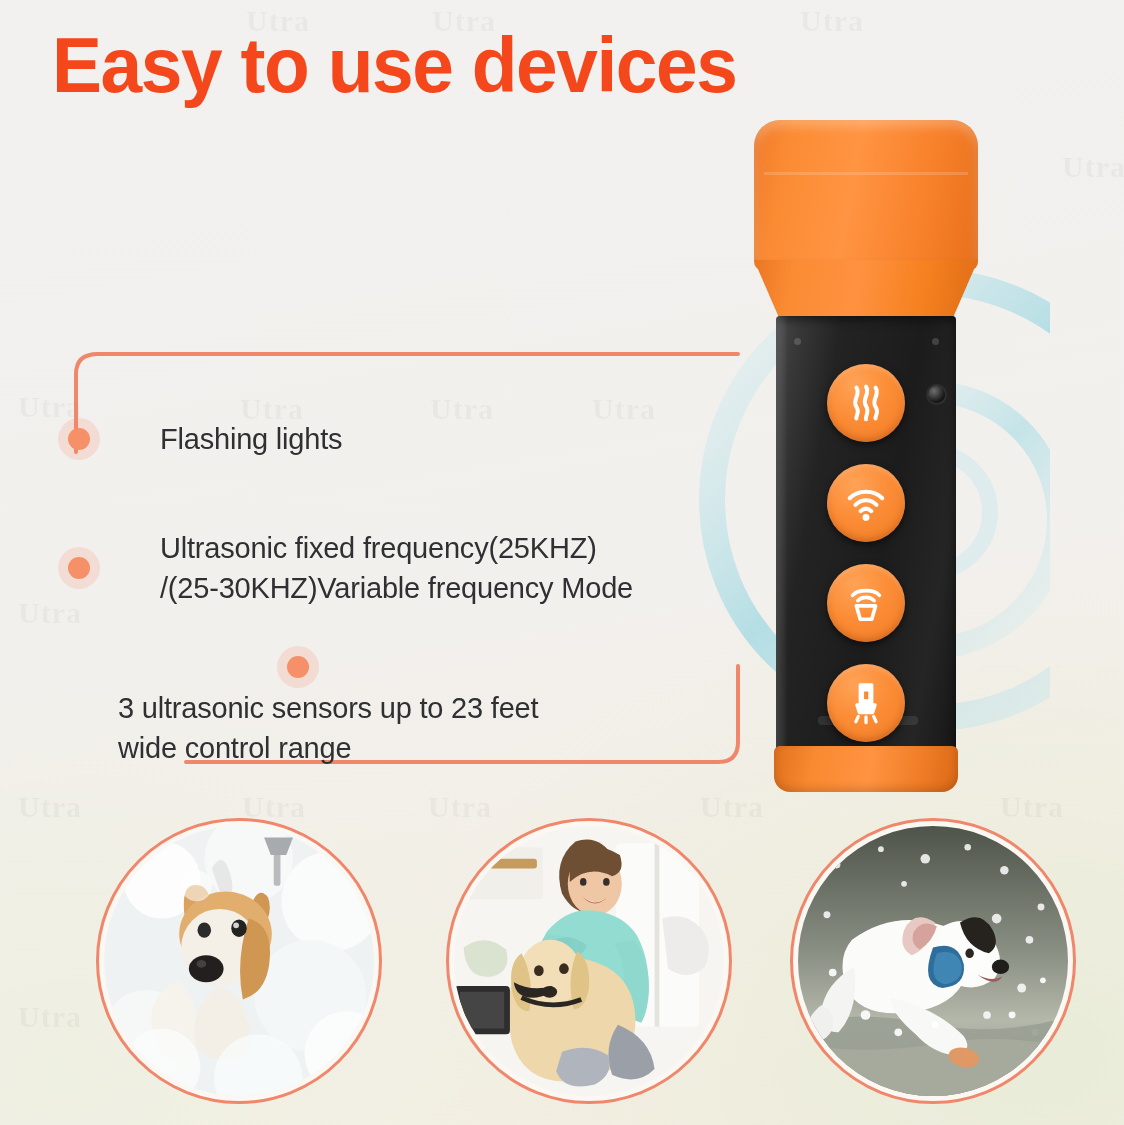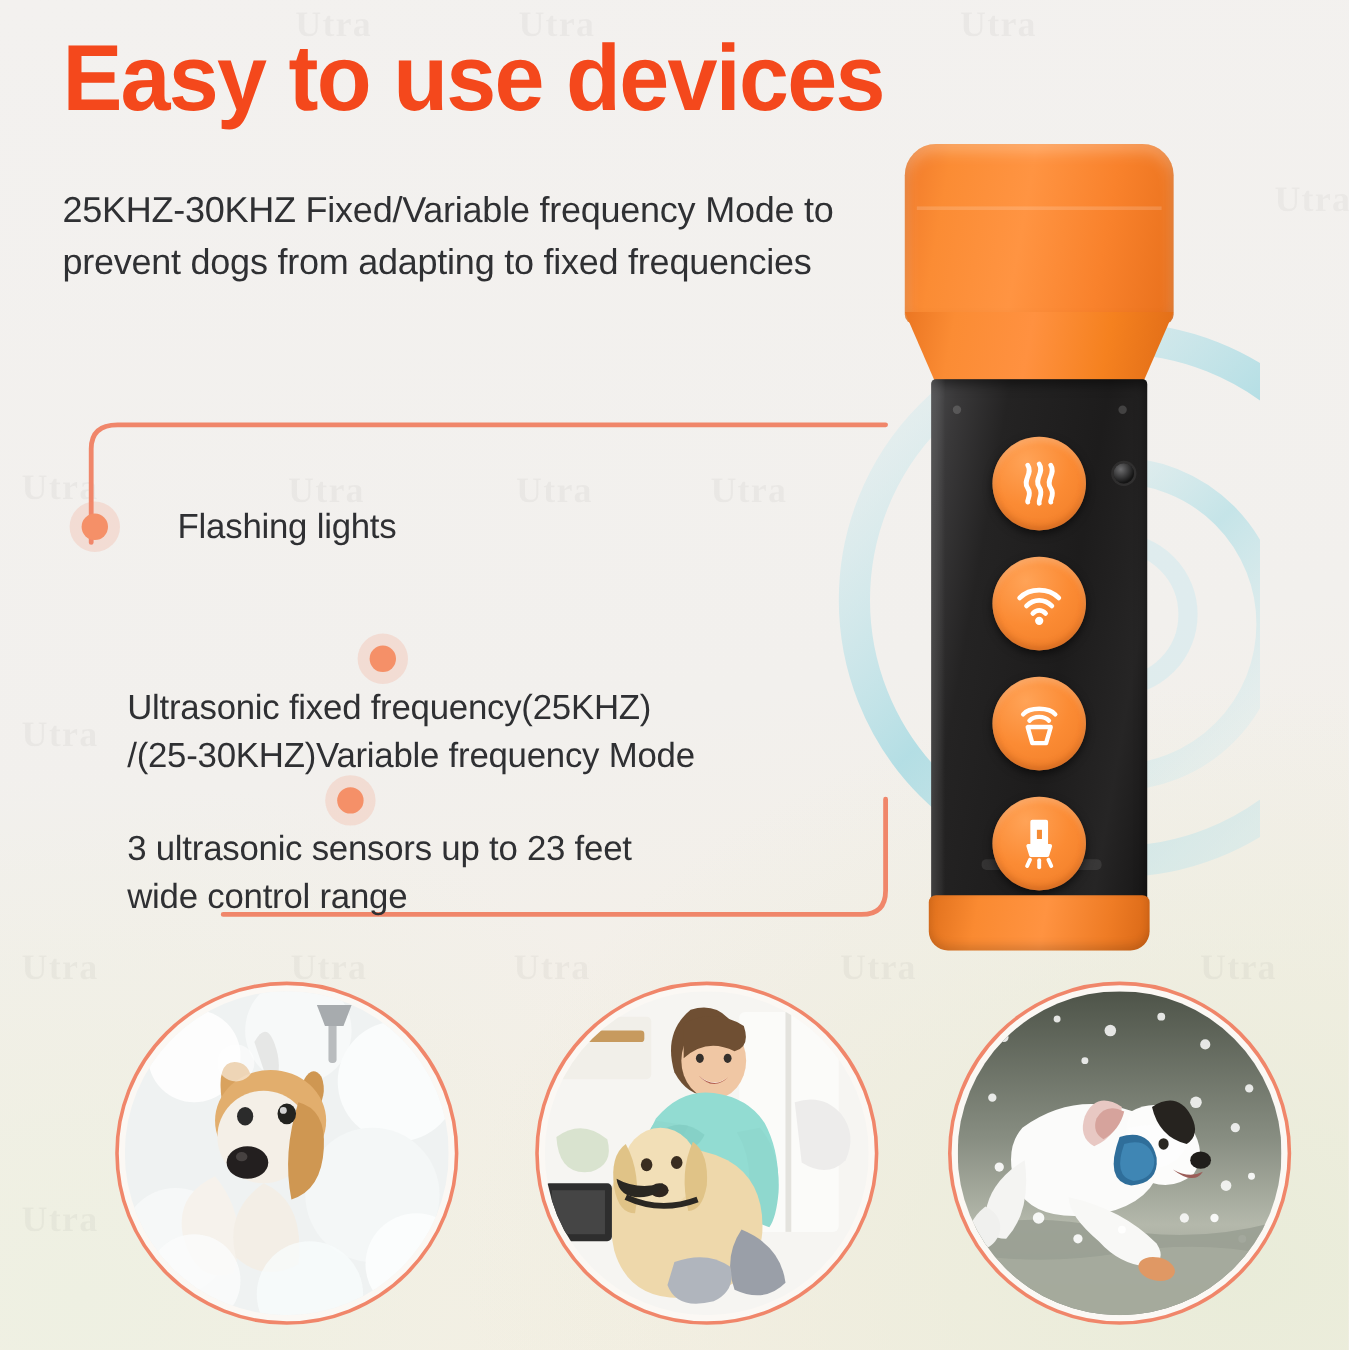--- a/index.html
+++ b/index.html
@@ -48,21 +48,21 @@
   
   .bullet-row{position:absolute;display:flex;align-items:center;}
   .dot-wrap{
     width:42px;height:42px;border-radius:50%;
     background:rgba(244,140,110,.20);
     display:flex;align-items:center;justify-content:center;
     flex:0 0 42px;
   }
   .dot{width:22px;height:22px;border-radius:50%;background:#f59068;}
   .bullet-text{
-    margin-left:48px;font-size:29px;line-height:1.38;color:#2f3033;
+    margin-left:60px;font-size:29px;line-height:1.38;color:#2f3033;
     letter-spacing:-.2px;white-space:pre-line;
   }
 
   
   #rings{position:absolute;left:630px;top:230px;width:420px;height:560px;}
 
   
   #device{position:absolute;left:748px;top:120px;width:236px;height:680px;}
   #dev-head{
     position:absolute;left:6px;top:0;width:224px;height:150px;
@@ -146,21 +146,20 @@
   <div class="wm" style="left:816px;top:596px;">Utra</div>
   <div class="wm" style="left:18px;top:790px;">Utra</div>
   <div class="wm" style="left:242px;top:790px;">Utra</div>
   <div class="wm" style="left:428px;top:790px;">Utra</div>
   <div class="wm" style="left:700px;top:790px;">Utra</div>
   <div class="wm" style="left:1000px;top:790px;">Utra</div>
   <div class="wm" style="left:18px;top:1000px;">Utra</div>
 
   <div id="headline">Easy to use devices</div>
 
-  <div id="intro">25KHZ-30KHZ Fixed/Variable frequency Mode to prevent dogs from adapting to fixed frequencies</div>
 
   <svg id="rings" viewBox="0 0 420 560">
     <defs>
       <linearGradient id="rg1" x1="0" y1="0" x2="1" y2="1">
         <stop offset="0%" stop-color="#ddeff2" stop-opacity=".25"></stop>
         <stop offset="45%" stop-color="#a9dbe3" stop-opacity=".85"></stop>
         <stop offset="100%" stop-color="#cfe9ee" stop-opacity=".30"></stop>
       </linearGradient>
       <linearGradient id="rg2" x1="0" y1="0" x2="1" y2="1">
         <stop offset="0%" stop-color="#e3f2f4" stop-opacity=".20"></stop>
@@ -178,21 +177,21 @@
     <path d="M114 432 L646 432 Q666 432 666 412 L666 336" stroke="#f0866a" stroke-width="4" stroke-linecap="round"></path>
   </svg>
 
   <div class="bullet-row" style="left:58px;top:418px;">
     <span class="dot-wrap">
         <span class="dot"></span>
       </span>
     <span class="bullet-text">Flashing lights</span>
   </div>
 
-  <div class="bullet-row" style="left:58px;top:528px;flex-direction:column;">
+  <div class="bullet-row" style="left:58px;top:528px;">
     <span class="dot-wrap">
         <span class="dot"></span>
       </span>
     <span class="bullet-text">Ultrasonic fixed frequency(25KHZ)
 /(25-30KHZ)Variable frequency Mode</span>
   </div>
 
   <div class="bullet-row" style="left:58px;top:646px;flex-direction:column;">
     <span class="dot-wrap">
         <span class="dot"></span>

